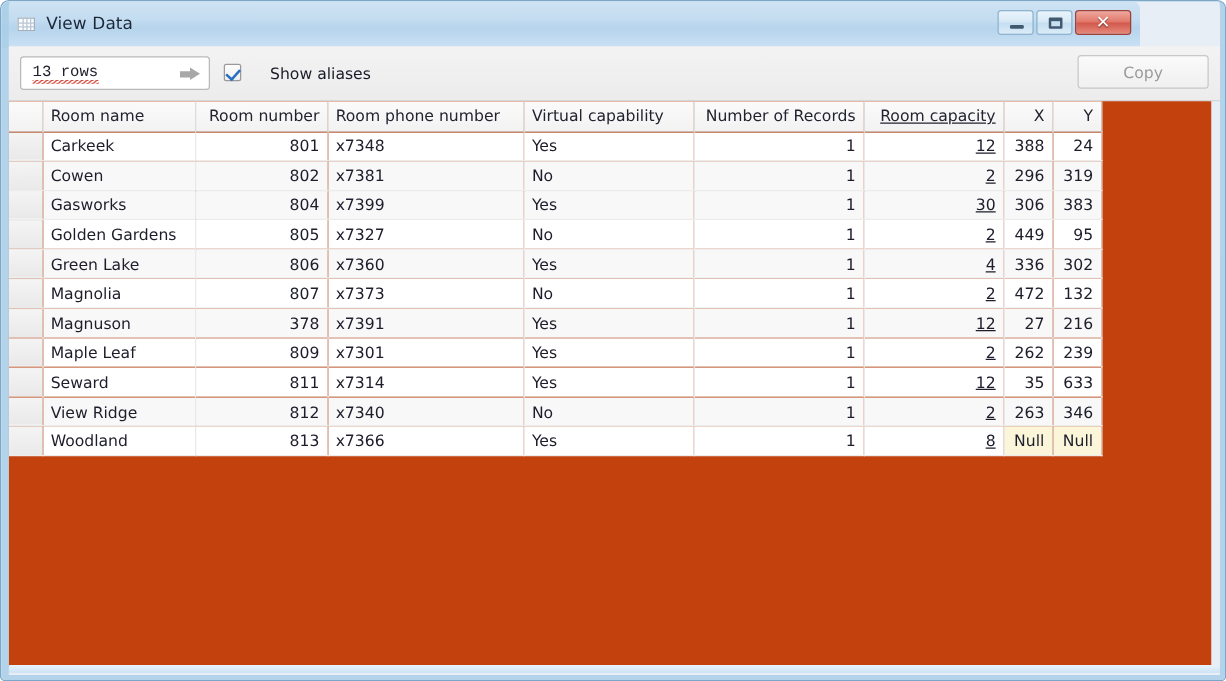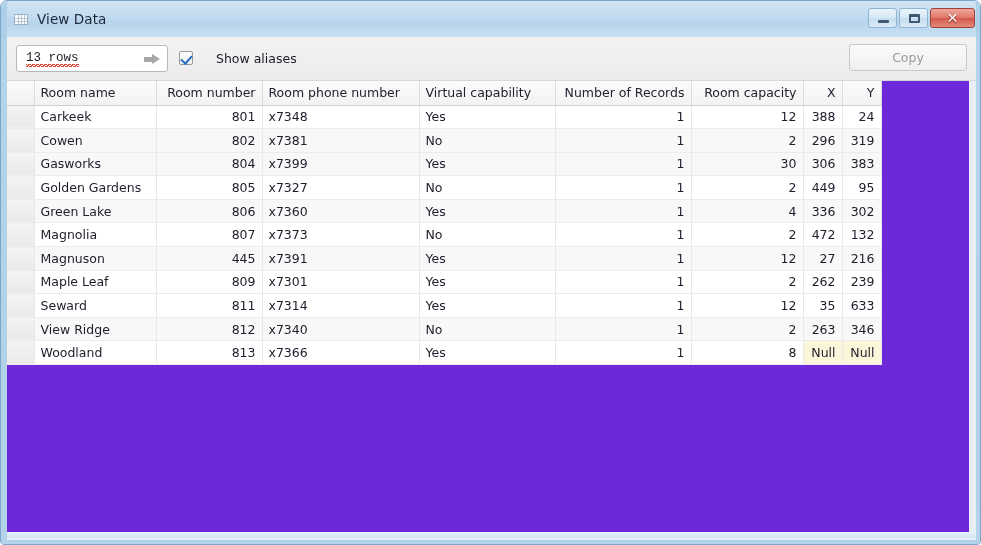--- a/index.html
+++ b/index.html
@@ -37,21 +37,21 @@
     border: 6px solid rgba(168, 206, 231, 0.85);
     border-top-width: 0;
     border-radius: 7px 7px 5px 5px;
     pointer-events: none;
   }
 
   
   .titlebar {
     position: absolute;
     left: 0; top: 0;
-    width: 981px;
+    width: 911px;
     height: 36px;
     background: linear-gradient(to bottom, #cfe3f3 0%, #c3dcf0 40%, #b6d4ec 60%, #c9e0f4 100%);
     border-bottom: 1px solid #a6cae5;
     border-radius: 6px 6px 0 0;
   }
   .title-icon {
     position: absolute;
     left: 13px; top: 13px;
     width: 14px; height: 11px;
     background: #fbfcfe;
@@ -208,39 +208,39 @@
     left: 21px; top: 1px;
     font-size: 12.5px;
     color: #1b1b28;
     white-space: nowrap;
     margin-left: 16px;
   }
 
   .copybtn {
     position: absolute;
     right: 9px; top: 7px;
-    width: 118px;
+    width: 105px;
     height: 27px;
     box-sizing: border-box;
     border: 1px solid #c8c8c8;
     border-radius: 3px;
     background: linear-gradient(to bottom, #fafafa, #f0f0f0);
     color: #9a9a9a;
     font-size: 12.5px;
     text-align: center;
     line-height: 25px;
   }
 
   
   .gridwrap {
     position: absolute;
     left: 6px; top: 80px;
     width: 962px;
     height: 453px;
-    background: #6d28d9;
+    background: #c2410c;
     overflow: hidden;
   }
   table.grid {
     border-collapse: collapse;
     table-layout: fixed;
     width: 874px;
     font-size: 12.5px;
   }
   table.grid th {
     height: 24px;
@@ -285,21 +285,21 @@
   td.nullcell {
     background: #fbf6d9 !important;
   }
 
   
   .c-name  { width: 122px; }
   .c-num   { width: 106px; }
   .c-phone { width: 157px; }
   .c-virt  { width: 136px; }
   .c-rec   { width: 136px; margin-top: 20px; }
-  .c-cap   { width: 112px; }
+  .c-cap   { width: 112px; text-decoration: underline; }
   .c-x     { width: 39px; }
   .c-y     { width: 39px; }
 
   
   .hscroll {
     position: absolute;
     left: 6px;
     bottom: 6px;
     width: 969px;
     height: 6px;
@@ -445,21 +445,21 @@
             <td class="c-phone a-left">x7373</td>
             <td class="c-virt a-left">No</td>
             <td class="c-rec a-right">1</td>
             <td class="c-cap a-right">2</td>
             <td class="c-x a-right">472</td>
             <td class="c-y a-right">132</td>
           </tr>
           <tr class="r-even">
             <td class="sel"></td>
             <td class="c-name a-left">Magnuson</td>
-            <td class="c-num a-right">445</td>
+            <td class="c-num a-right">378</td>
             <td class="c-phone a-left">x7391</td>
             <td class="c-virt a-left">Yes</td>
             <td class="c-rec a-right">1</td>
             <td class="c-cap a-right">12</td>
             <td class="c-x a-right">27</td>
             <td class="c-y a-right">216</td>
           </tr>
           <tr class="r-odd">
             <td class="sel"></td>
             <td class="c-name a-left">Maple Leaf</td>

